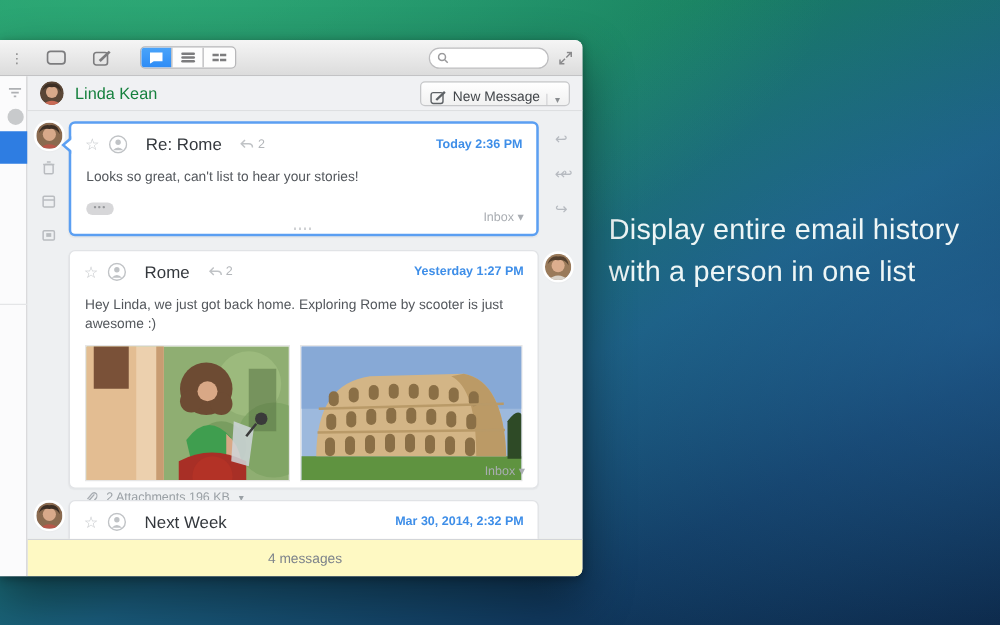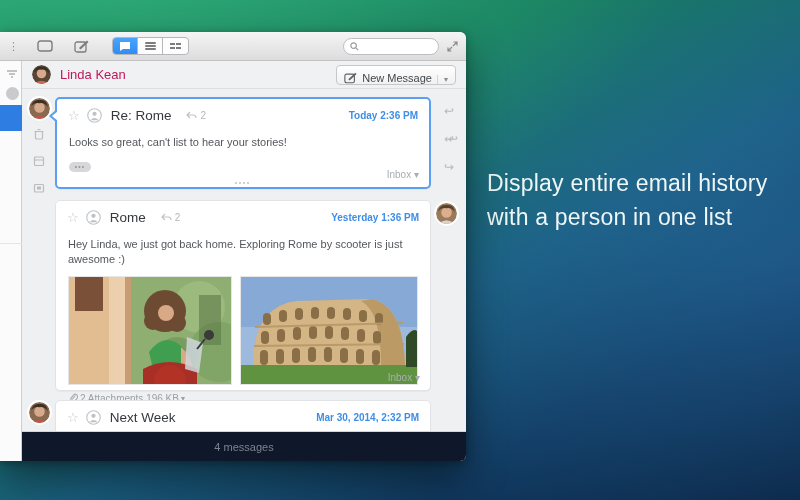--- a/index.html
+++ b/index.html
@@ -51,61 +51,61 @@
   .sliver .dot { position:absolute; top:26px; left:6px; width:13px; height:13px; border-radius:50%; background:#c8cacc; }
   .sliver .sel { position:absolute; top:44px; left:0; width:22px; height:26px; background:#2e7de2;
     color:#fff; font-size:7px; display:flex; align-items:center; overflow:hidden; }
   .sliver .sel span { white-space:nowrap; margin-left:-26px; }
   .sliver .rowline { position:absolute; top:182px; left:0; width:22px; height:1px; background:#e4e5e7; }
 
   
   .conv { flex:1; display:flex; flex-direction:column; min-width:0; }
   .convheader { height:28px; flex:0 0 28px; background:#f0f1f3; border-bottom:1px solid #dddfe1;
     display:flex; align-items:center; padding:0 10px; }
-  .cname { font-size:13px; color:#be185d; margin-left:9px; }
+  .cname { font-size:13px; color:#15803d; margin-left:9px; }
   .newmsg { margin-left:auto; height:20px; background:linear-gradient(#ffffff,#f1f1f1);
     border:1px solid #c6c7c9; border-radius:4px; display:flex; align-items:flex-end; padding:0 7px; gap:5px; }
   .newmsg .lbl { font-size:11px; color:#43474b; }
   .newmsg .chev { font-size:8px; color:#8a8d90; border-left:1px solid #d4d4d6; padding-left:6px; }
 
   .scroll { position:relative; flex:1; overflow:hidden; background:#eef0f2; }
 
   
   .card { position:absolute; left:33px; width:376px; background:#fff; border:1px solid #e1e3e6;
     border-radius:5px; box-shadow:0 1px 1px rgba(0,0,0,.04); }
   .card.selected { border:2px solid #5b9ff2; }
   .tail { position:absolute; left:-8px; top:10px; width:0; height:0;
     border-top:7px solid transparent; border-bottom:7px solid transparent; border-right:8px solid #5b9ff2; }
   .tail:after { content:""; position:absolute; left:2.5px; top:-5.5px; width:0; height:0;
     border-top:5.5px solid transparent; border-bottom:5.5px solid transparent; border-right:6.5px solid #fff; }
   .chead { display:flex; align-items:center; padding:9px 11px 4px 11px; gap:7px; }
   .star { color:#c4c7ca; font-size:13px; line-height:13px; }
-  .ctitle { font-size:13.5px; color:#34383d; margin-left:2px; }
+  .ctitle { font-size:13.5px; color:#34383d; margin-left:8px; }
   .tcount { display:flex; align-items:center; gap:3px; margin-left:8px; color:#b3b6ba; font-size:10px; }
   .cdate { margin-left:auto; font-size:10px; font-weight:700; color:#3e8ee8; }
   .cbody { padding:8px 12px 0 12px; font-size:11px; color:#53575c; line-height:15px; }
   .quote { margin:12px 12px 0 12px; width:22px; height:10px; background:#d7d7d9; border-radius:5px;
     color:#95979a; font-size:7px; line-height:9px; text-align:center; letter-spacing:1px; }
   .cfoot { position:absolute; right:10px; bottom:7px; font-size:10px; color:#a9adb2; }
   .draghandle { position:absolute; left:50%; bottom:3px; width:16px; height:2px; margin-left:-8px;
     background:repeating-linear-gradient(90deg,#cfd1d4 0 2px,transparent 2px 4px); }
 
   .photos { display:flex; gap:8px; padding:9px 12px 0 12px; }
   .photo { border:1px solid #e6e6e6; overflow:hidden; }
-  .attachrow { display:flex; align-items:center; gap:2px; padding:8px 12px 0 12px;
+  .attachrow { display:flex; align-items:center; gap:7px; padding:8px 12px 0 12px;
     font-size:10px; color:#9aa0a5; }
 
   
   .gavatar { position:absolute; width:21px; height:21px; border-radius:50%;
     box-shadow:0 0 0 2px #fff, 0 1px 2px rgba(0,0,0,.25); overflow:hidden; }
   .gicon { position:absolute; left:11px; width:12px; height:12px; color:#b9bcc0; }
   .ricon { position:absolute; right:12px; font-size:12px; color:#b6bac0; line-height:12px; }
 
   
-  .countbar { height:30px; flex:0 0 30px; background:#0f172a; border-top:1px solid #d3d5d8;
+  .countbar { height:30px; flex:0 0 30px; background:#fef9c3; border-top:1px solid #d3d5d8;
     display:flex; align-items:center; justify-content:center; font-size:11px; color:#7d838b; }
 
   svg { display:block; }
 </style>
 </head>
 <body>
 
 <div class="stage">
 
   <div class="marketing">
@@ -275,21 +275,21 @@
                   <circle cx="8" cy="6.2" r="2.3" fill="#c0c3c6"></circle>
                   <path d="M3.5 13 Q8 8.5 12.5 13" fill="#c0c3c6"></path>
                 </svg>
               <span class="ctitle">Rome</span>
               <span class="tcount">
                 <svg width="11" height="9" viewBox="0 0 11 9">
                     <path d="M4 1 L1 4 L4 7 M1 4 H7 Q10 4 10 7" fill="none" stroke="#c0c3c6" stroke-width="1.2"></path>
                   </svg>
                 <span>2</span>
               </span>
-              <span class="cdate">Yesterday 1:36 PM</span>
+              <span class="cdate">Yesterday 1:27 PM</span>
             </div>
             <div class="cbody">Hey Linda, we just got back home. Exploring Rome by scooter is just awesome :)</div>
             <div class="photos">
               <div class="photo" style="width:164px;height:109px">
                 <svg width="164" height="109" viewBox="0 0 164 109">
                   <rect width="164" height="109" fill="#8fae72"></rect>
                   <circle cx="130" cy="30" r="26" fill="#9fbd80" opacity=".8"></circle>
                   <circle cx="150" cy="75" r="30" fill="#7da263" opacity=".8"></circle>
                   <circle cx="108" cy="80" r="20" fill="#6f9659" opacity=".7"></circle>
                   <rect x="130" y="18" width="22" height="50" fill="#5d7a48" opacity=".6"></rect>

